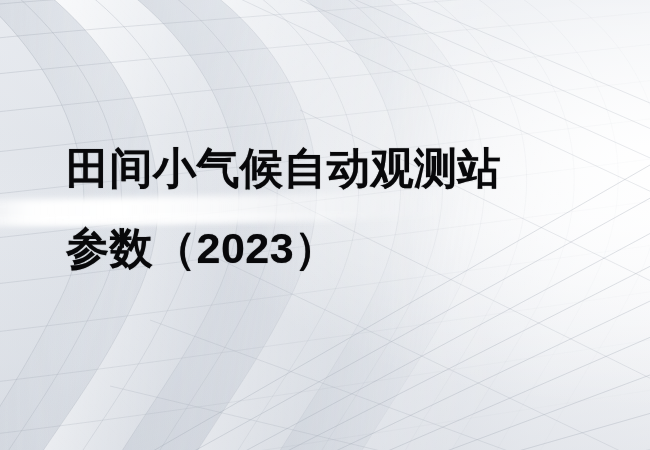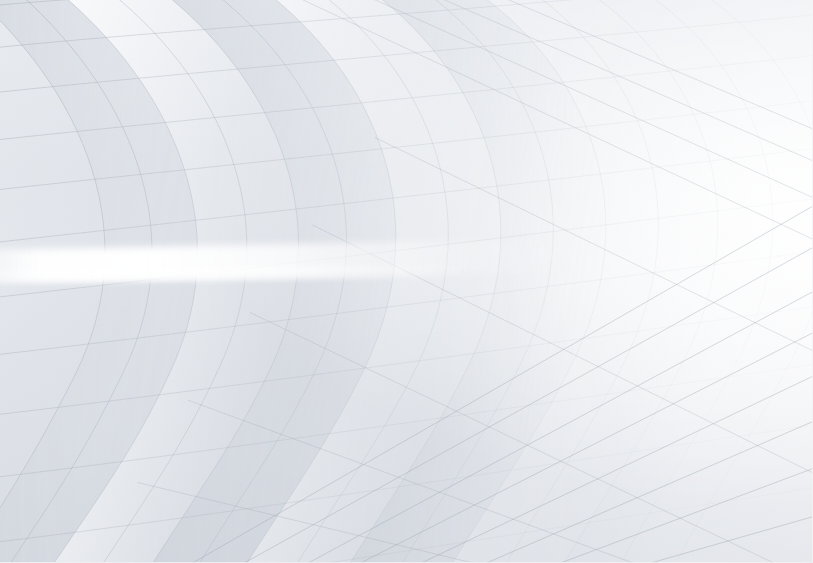--- a/index.html
+++ b/index.html
@@ -213,14 +213,18 @@
       <path d="M 250,180 L 690,398"></path>
       <path d="M 200,250 L 660,470"></path>
       <path d="M 150,320 L 560,470"></path>
       <path d="M 110,386 L 460,470"></path>
     </g>
   </svg>
 
   <div class="streak"></div>
   <div class="streak2"></div>
 
+  <div class="title-wrap">
+    <div class="title-line">田间小气候自动观测站</div>
+    <div class="title-line">参数（2023）</div>
+  </div>
 
 </div>
 
 </body></html>

